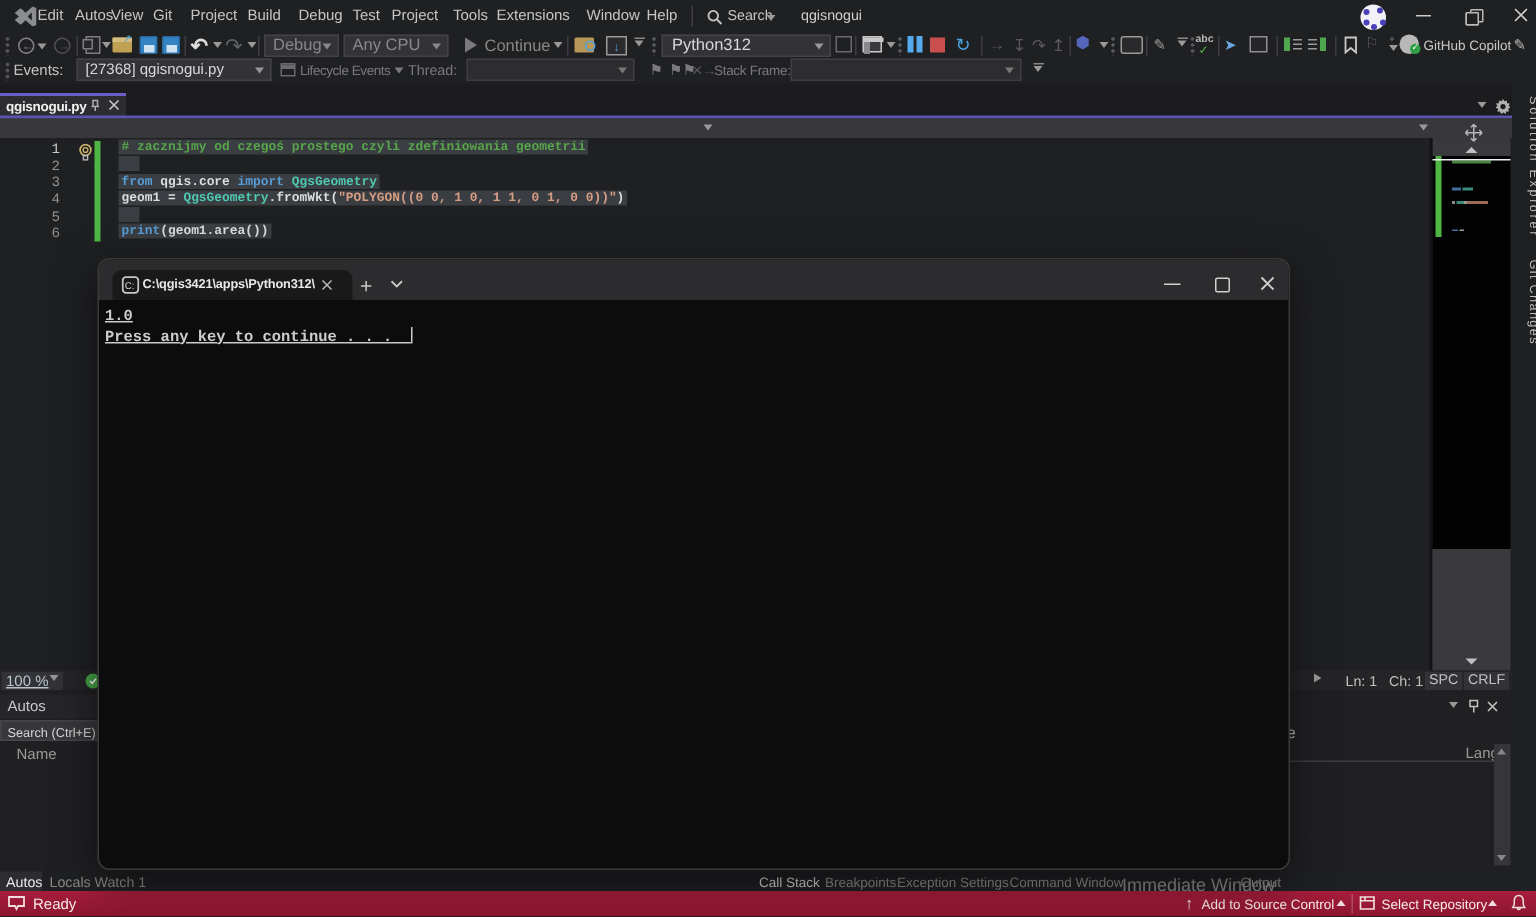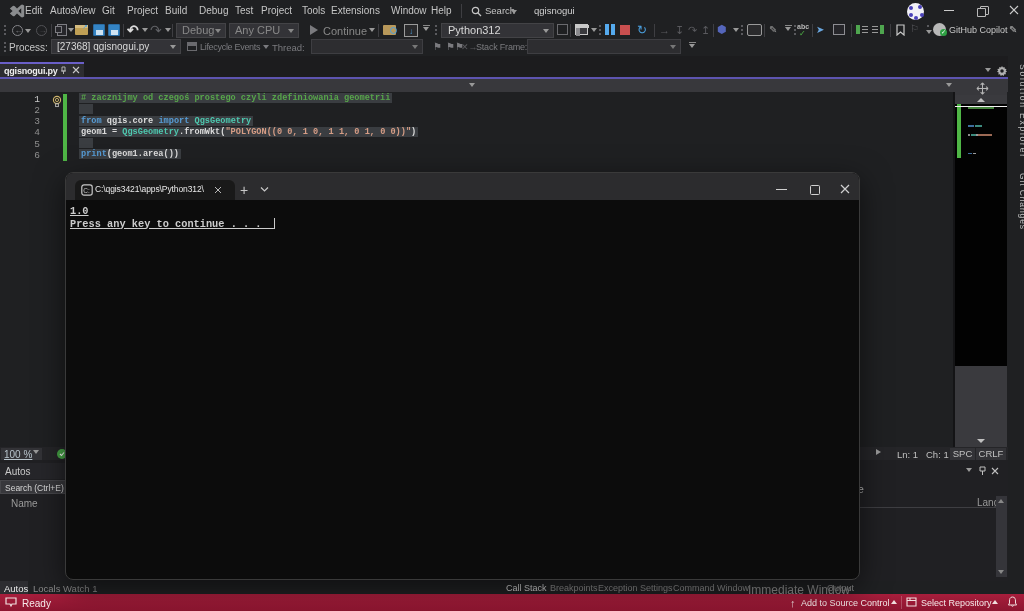--- a/index.html
+++ b/index.html
@@ -186,21 +186,21 @@
       <div class="abs" style="left: 940px; top: 7px; width: 7px; height: 7px; border-radius: 50%; background: rgb(46, 160, 67); color: rgb(255, 255, 255); font-size: 6px; line-height: 7px; text-align: center;">✓</div>
       <div class="abs" style="left: 949px; top: 3px; color: rgb(200, 200, 200); font-size: 9px;">GitHub Copilot</div>
       <div class="abs" style="left: 1009px; top: 2px; color: rgb(184, 184, 184); font-size: 10px;">✎</div>
     </div>
 
   <div class="abs" style="left:0;top:39px;width:1024px;height:17px;background:#1f2022;"></div>
   <div id="tb3" class="abs" style="left:0;top:39px;width:1024px;height:17px;">
       <div class="abs" style="left: 3px; top: 2px; width: 4px; height: 13px;">
         <div class="grip" style="left:0;top:0;width:4px;height:13px;"></div>
       </div>
-      <div class="abs" style="left: 9px; top: 3px; color: rgb(197, 197, 197); font-size: 10px;">Process:</div>
+      <div class="abs" style="left: 9px; top: 3px; color: rgb(197, 197, 197); font-size: 10px;">Events:</div>
       <div class="abs" style="left: 51px; top: 0px; width: 130px; height: 15px; background: rgb(51, 51, 55); border: 1px solid rgb(67, 67, 70); box-sizing: border-box; color: rgb(216, 216, 216); padding-left: 5px; line-height: 13px; font-size: 10px;">[27368] qgisnogui.py<span style="position:absolute;right:4px;top:5px;width:0;height:0;border-left:3.5px solid transparent;border-right:3.5px solid transparent;border-top:4px solid #999;"></span></div>
       <div class="abs" style="left: 187px; top: 3px; width: 10px; height: 9px; border: 1px solid rgb(106, 106, 110); box-sizing: border-box;">
         <div style="width:8px;height:2.5px;background:#6a6a6e;"></div>
       </div>
       <div class="abs" style="left: 200px; top: 3px; color: rgb(122, 122, 126); font-size: 9px; letter-spacing: -0.3px;">Lifecycle Events</div>
       <div class="abs" style="left: 263px; top: 6px;">
         <div class="caret" style="border-top-color:#7a7a7e;"></div>
       </div>
       <div class="abs" style="left: 272px; top: 3px; color: rgb(122, 122, 126); font-size: 9.5px;">Thread:</div>
       <div class="abs" style="left: 311px; top: 0px; width: 112px; height: 15px; background: rgb(45, 45, 48); border: 1px solid rgb(62, 62, 66); box-sizing: border-box;">
@@ -357,21 +357,21 @@
     </svg>
 
   <div class="abs" style="left:65px;top:172px;width:795px;height:408px;background:#0c0c0c;border:1px solid #3a3a3a;border-radius:8px;box-shadow:0 8px 30px rgba(0,0,0,0.55);box-sizing:border-box;overflow:hidden;">
     <div style="position:absolute;left:0;top:0;width:100%;height:27px;background:#2c2c2e;"></div>
 
     <div style="position:absolute;left:9px;top:7px;width:160px;height:20px;background:#191919;border-radius:6px 6px 0 0;"></div>
     <svg style="position:absolute;left:15px;top:11px;" width="12" height="12" viewBox="0 0 12 12">
         <rect x="0.8" y="0.8" width="10.4" height="10.4" rx="2.2" fill="none" stroke="#c8c8c8" stroke-width="1.2"></rect>
         <text x="2.2" y="8.6" font-size="6.5" fill="#c8c8c8" font-family="Liberation Sans">C:</text>
       </svg>
-    <div style="position:absolute;left:29px;top:11px;color:#e8e8e8;font-size:8.5px;font-weight:normal;letter-spacing:-0.1px;">C:\qgis3421\apps\Python312\</div>
+    <div style="position:absolute;left:29px;top:11px;color:#e8e8e8;font-size:8.5px;font-weight:bold;letter-spacing:-0.1px;">C:\qgis3421\apps\Python312\</div>
     <svg style="position:absolute;left:148px;top:13px;" width="8" height="8" viewBox="0 0 8 8">
         <path d="M1 1 L7 7 M7 1 L1 7" stroke="#b8b8b8" stroke-width="1"></path>
       </svg>
     <div style="position:absolute;left:174px;top:9px;color:#c8c8c8;font-size:14px;font-weight:normal;">+</div>
     <svg style="position:absolute;left:194px;top:13px;" width="9" height="7" viewBox="0 0 9 7">
         <path d="M1 1.5 L4.5 5 L8 1.5" stroke="#c8c8c8" stroke-width="1.2" fill="none"></path>
       </svg>
 
     <div style="position:absolute;left:710px;top:16px;width:11px;height:1.2px;background:#d0d0d0;"></div>
     <div style="position:absolute;left:744px;top:12px;width:8px;height:8px;border:1.2px solid #d0d0d0;border-radius:1.5px;"></div>

